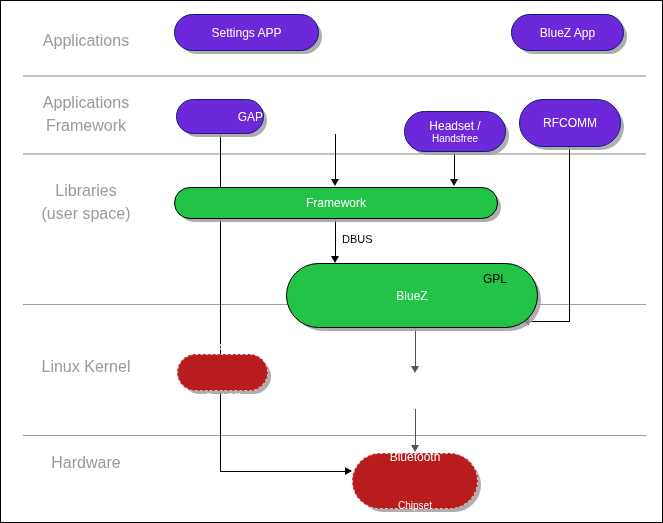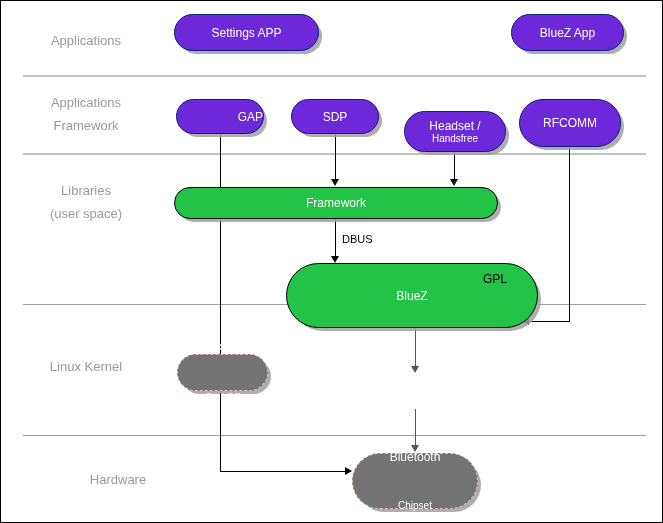--- a/index.html
+++ b/index.html
@@ -9,21 +9,21 @@
     background:#ffffff;
     border:1px solid #000000;
     box-sizing:border-box;
     font-family:"Liberation Sans", sans-serif;
     overflow:hidden;
   }
   
   .layer-label{
     position:absolute;
     color:#9a9a9a;
-    font-size:13px;
+    font-size:16px;
     line-height:23px;
     text-align:center;
     white-space:pre-line;
     width:170px;
     left:0px;
   }
   
   .divider{
     position:absolute;
     left:22px;width:623px;height:0;
@@ -48,21 +48,21 @@
     background:#6d28d9;
     border:1px solid #0d1f7a;
     font-size:12px;
   }
   .node.green{
     background:#22c346;
     border:1px solid #000000;
     font-size:12px;
   }
   .node.red{
-    background:#737373;
+    background:#b91c1c;
     border:1px dashed #e8b9b9;
     font-size:12px;
     gap:36px;
   }
   .node .sub{font-size:10px;line-height:12px;}
   .node .main{line-height:14px;}
   .gpl-tag{
     position:absolute;
     color:#000000;
     font-size:12px;
@@ -112,21 +112,21 @@
   <div class="divider" style="top:152px;"></div>
   <div class="divider thin" style="top:303px;"></div>
   <div class="divider thin" style="top:434px;"></div>
 
   <div class="layer-label" style="top:28px;">Applications</div>
   <div class="layer-label" style="top:90px;">Applications
 Framework</div>
   <div class="layer-label" style="top:178px;">Libraries
 (user space)</div>
   <div class="layer-label" style="top:354px;">Linux Kernel</div>
-  <div class="layer-label" style="top:467px;padding-left:32px;">Hardware</div>
+  <div class="layer-label" style="top:450px;">Hardware</div>
 
   <div class="seg v" style="left:219px; top:133px;  height:337px;"></div>
   <div class="seg h" style="left:219px; top:470px;  width:126px;"></div>
   <div class="arrowhead right" style="left:344px; top:466px;"></div>
 
   <div class="seg v" style="left:334px; top:133px; height:46px;"></div>
   <div class="arrowhead down" style="left:330px; top:178px;"></div>
 
   <div class="seg v" style="left:453px; top:133px; height:46px;"></div>
   <div class="arrowhead down" style="left:449px; top:178px;"></div>
@@ -150,23 +150,20 @@
   </div>
 
   <div class="node blue" style="left:510px; top:13px; width:113px; height:37px;">
     <span class="main">BlueZ App</span>
   </div>
 
   <div class="node blue" style="left:175px; top:98px; width:88px; height:35px;align-items:flex-end;">
     <span class="main">GAP</span>
   </div>
 
-  <div class="node blue" style="left:290px; top:98px; width:88px; height:35px;">
-    <span class="main">SDP</span>
-  </div>
 
   <div class="node blue" style="left:403px; top:110px; width:102px; height:41px;">
     <span class="main">Headset /</span>
     <span class="sub">Handsfree</span>
   </div>
 
   <div class="node blue" style="left:518px; top:98px; width:102px; height:48px;">
     <span class="main">RFCOMM</span>
   </div>
 

